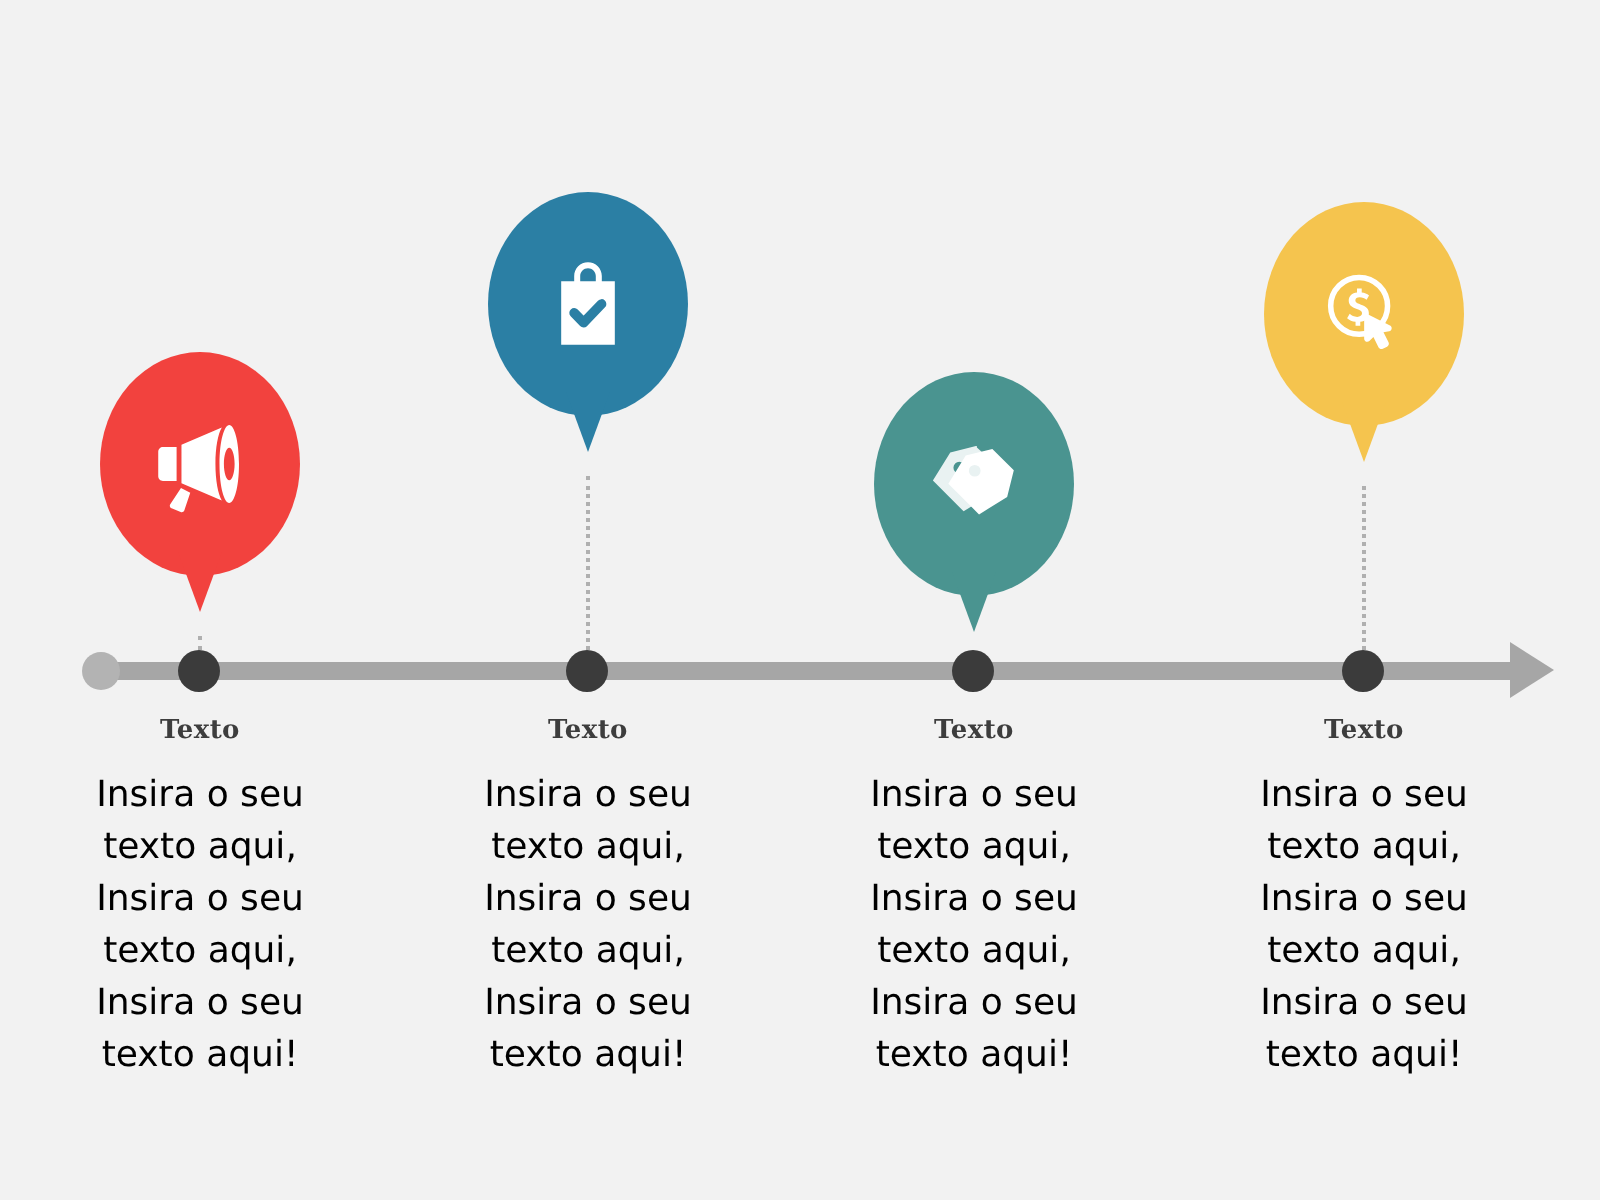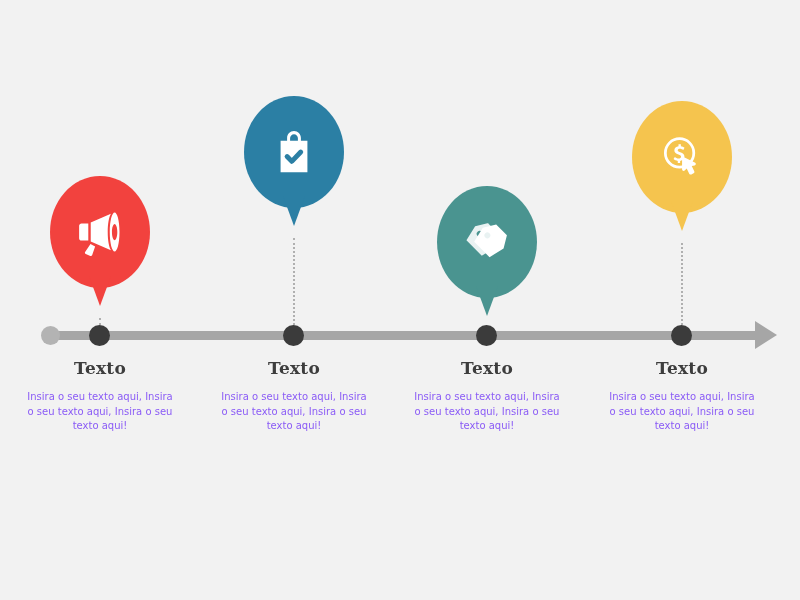--- a/index.html
+++ b/index.html
@@ -110,29 +110,29 @@
 
   
   .caption {
     position: absolute;
     width: 200px;
     text-align: center;
   }
   .caption-title {
     font-family: "DejaVu Serif", serif;
     font-weight: bold;
-    font-size: 17px;
+    font-size: 13px;
     color: #3d3d3d;
     margin: 0 0 9px 0;
     letter-spacing: 0.2px;
   }
   .caption-body {
-    font-size: 10px;
+    font-size: 18px;
     line-height: 1.45;
-    color: #8b5cf6;
+    color: #000000;
     margin: 12px auto;
     width: 150px;
   }
 </style>
 </head>
 <body>
 
 <div id="infographic">
 
   <div class="axis-line"></div>

